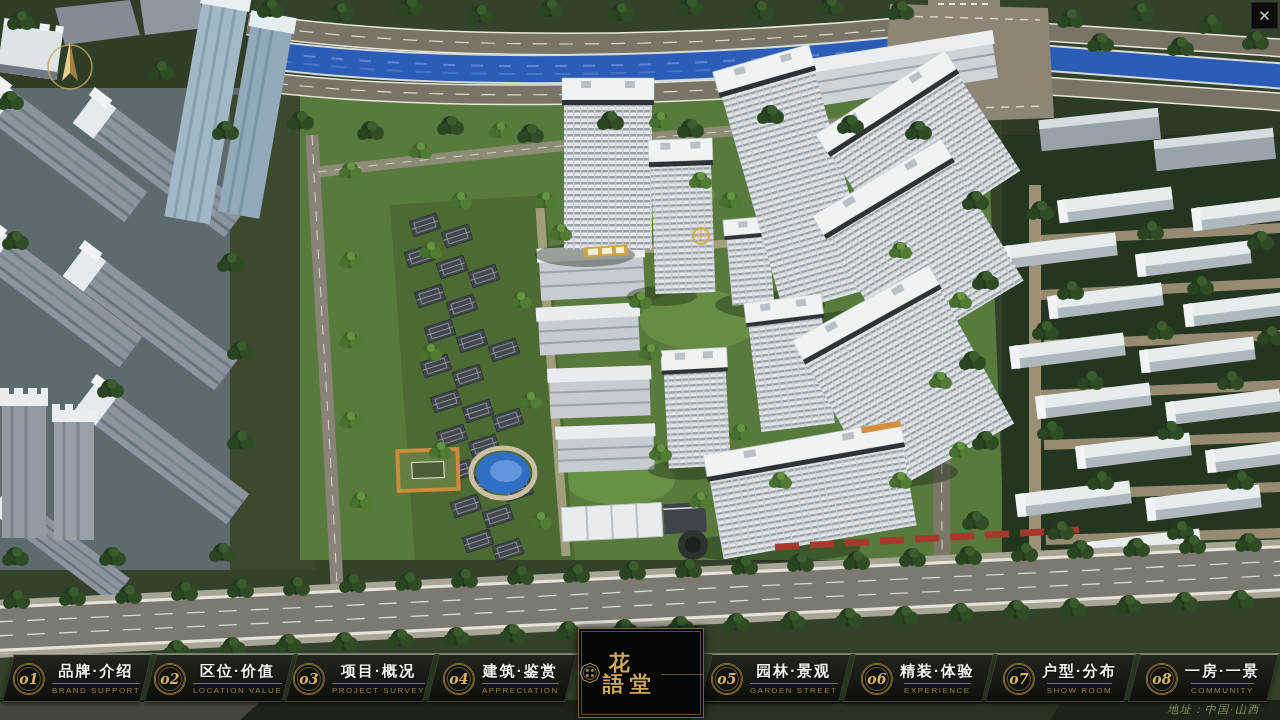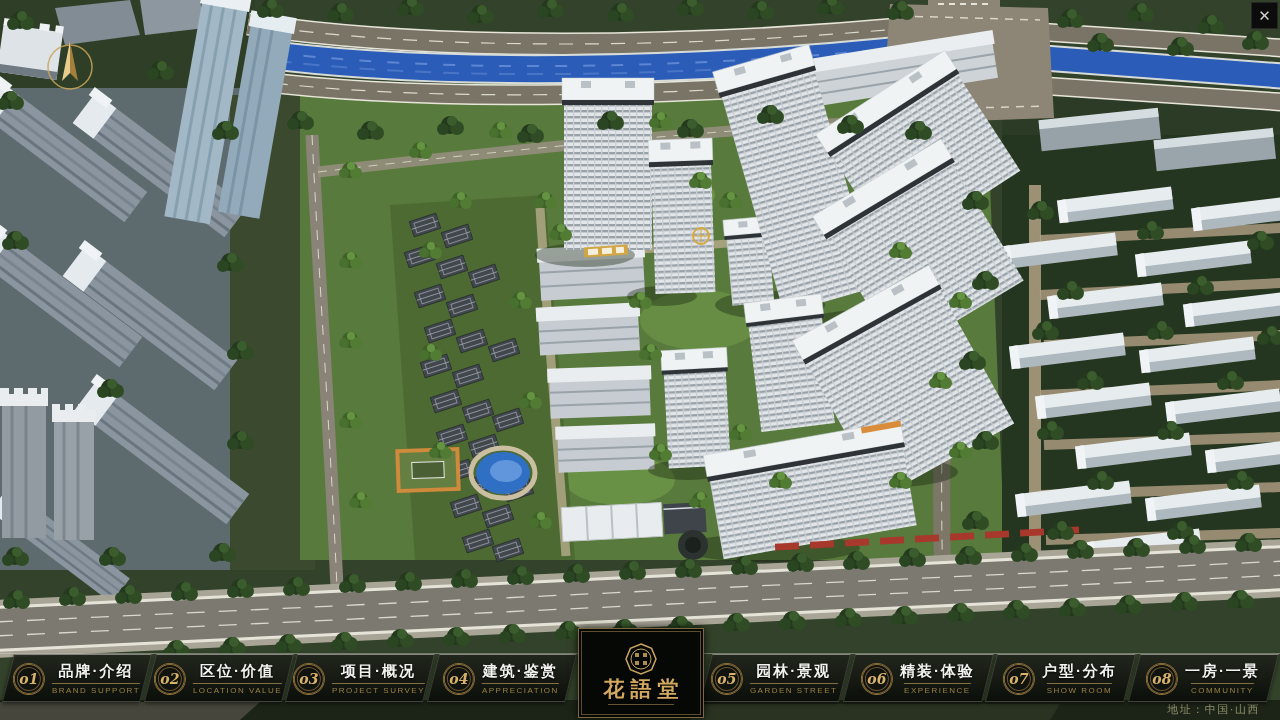--- a/index.html
+++ b/index.html
@@ -31,27 +31,27 @@
     box-shadow:0 0 0 1px #8a6f3a,inset 0 0 0 1px #8a6f3a,inset 0 0 0 3px #10130e,inset 0 0 0 4px #6b5531;}
   .labels{display:flex;flex-direction:column;align-items:center;}
   .zh{color:#f2f2ee;font-size:15px;font-weight:bold;letter-spacing:2px;white-space:nowrap;
     text-shadow:0 1px 2px #000;}
   .en{margin-top:2px;padding-top:2px;border-top:1px solid rgba(170,140,80,.75);color:#9a8244;
     font-size:8px;letter-spacing:1.5px;white-space:nowrap;}
 
   
   .logo-panel{position:absolute;left:578px;top:628px;width:124px;height:88px;background:#060806;
     border:1px solid #7d6840;box-shadow:inset 0 0 0 2px #060806,inset 0 0 0 3px #5e4e2e,0 0 8px rgba(0,0,0,.85);
-    display:flex;flex-direction:column;align-items:center;justify-content:center;gap:2px;z-index:6;}
+    display:flex;flex-direction:row;align-items:center;justify-content:center;gap:2px;z-index:6;}
   .logo-title{color:#d2a95e;font-family:"DejaVu Serif",serif;font-weight:bold;font-size:21px;
     letter-spacing:6px;text-indent:6px;text-shadow:0 1px 2px #000;line-height:1;}
   .logo-rule{width:66px;height:0;border-top:1px solid rgba(190,160,95,.5);margin-top:3px;}
 
   .address{position:absolute;right:20px;bottom:3px;color:#90906c;font-size:11px;
-    letter-spacing:1.5px;z-index:7;}
+    letter-spacing:1.5px;z-index:7;font-style:italic;}
 </style>
 </head>
 <body>
 
 <div class="stage">
 
 <svg class="scene" viewBox="0 0 1280 720">
   <defs>
     <pattern id="win" width="7" height="6" patternUnits="userSpaceOnUse">
       <rect width="7" height="6" fill="#e2e6e9"></rect>

